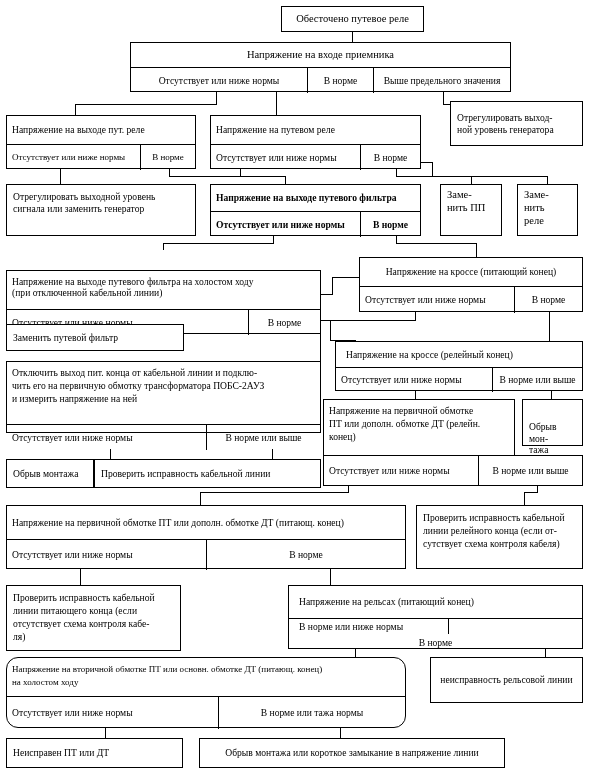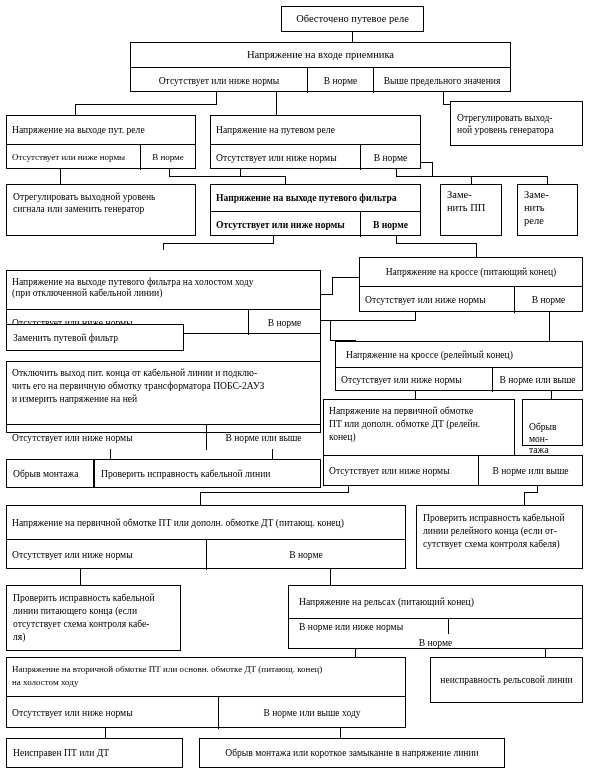--- a/index.html
+++ b/index.html
@@ -276,26 +276,26 @@
 ля)</div>
 
   <div class="box" style="left:288px; top:585px; width:295px; height:64px;">
     <div class="hdr f10" style="height:32px; padding-left:10px;">Напряжение на рельсах (питающий конец)</div>
     <div class="cells f10" style="top:32px; height:32px;flex-direction:column;">
       <div class="cell" style="width:160px; padding-left:10px;">В норме или ниже нормы</div>
       <div class="cell ctr" style="flex:1;">В норме</div>
     </div>
   </div>
 
-  <div class="box" style="left:6px; top:657px; width:400px; height:71px;">
+  <div class="box" style="left:6px; top:657px; width:400px; height:71px;border-radius:12px;">
     <div class="hdr f9 top" style="height:38px; align-items:flex-start; padding-top:5px; white-space:pre-line; line-height:1.4;">Напряжение на вторичной обмотке ПТ или основн. обмотке ДТ (питающ. конец)
 на холостом ходу</div>
     <div class="cells f10" style="top:38px; height:33px;">
       <div class="cell" style="width:212px;">Отсутствует или ниже нормы</div>
-      <div class="cell ctr" style="flex:1;">В норме или выше ходу</div>
+      <div class="cell ctr" style="flex:1;">В норме или тажа нормы</div>
     </div>
   </div>
 
   <div class="plain f10 ctr" style="left:430px; top:657px; width:153px; height:46px;">неисправность рельсовой линии</div>
 
   <div class="plain f10" style="left:6px; top:738px; width:177px; height:30px;">Неисправен ПТ или ДТ</div>
 
   <div class="plain f10 ctr" style="left:199px; top:738px; width:306px; height:30px;">Обрыв монтажа или короткое замыкание в напряжение линии</div>
 
 </div>

